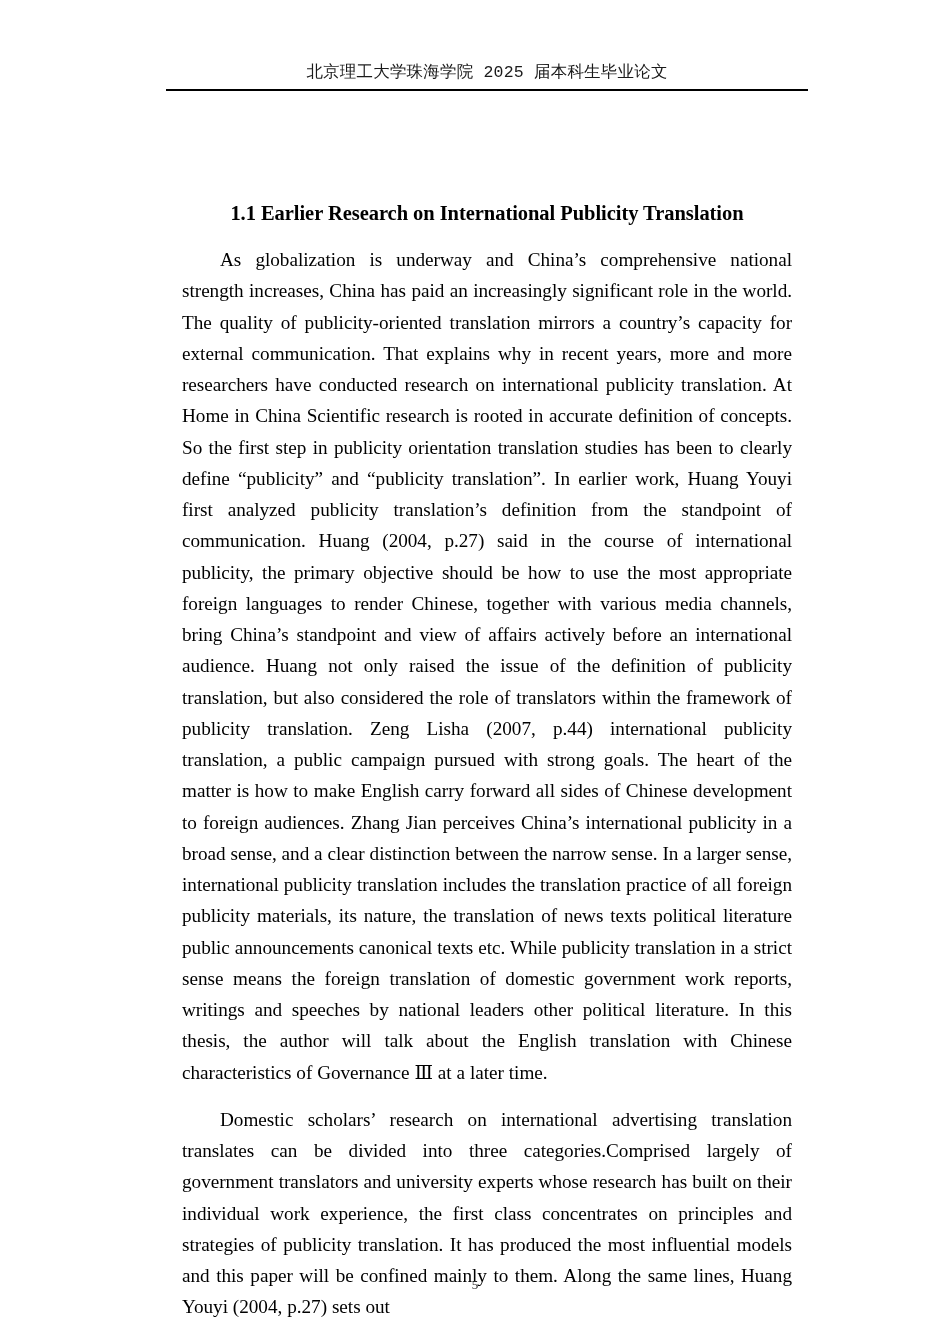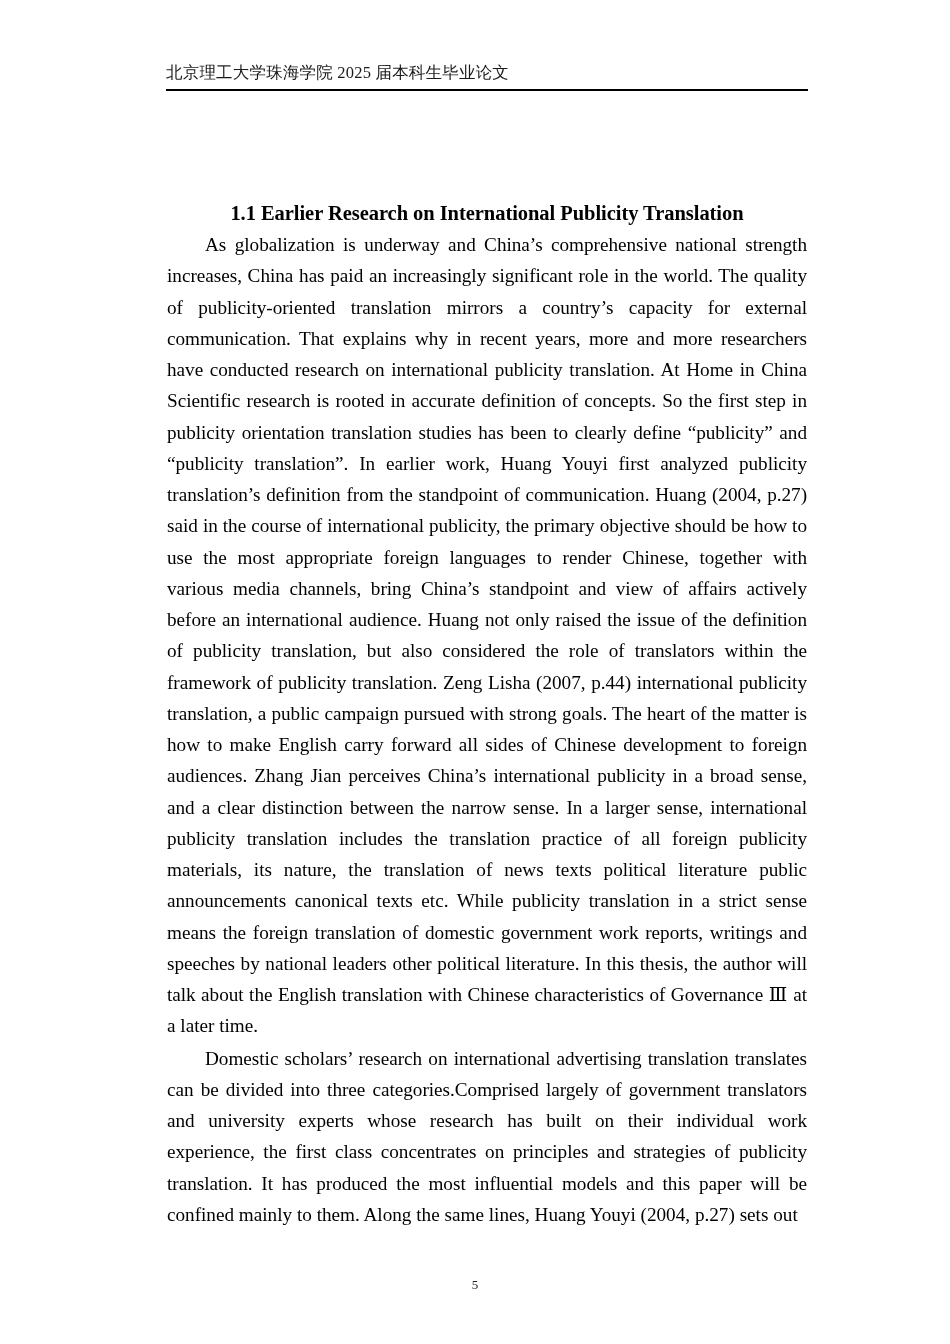--- a/index.html
+++ b/index.html
@@ -26,21 +26,22 @@
   }
 
   
   .header-block {
     position: absolute;
     left: 166px;
     top: 62px;
     width: 642px;
   }
   .header-text {
-    font-family: Liberation Serif, serif;
+    text-align: center;
+    font-family: Liberation Mono, monospace;
     font-size: 16.5px;
     line-height: 1.35;
     letter-spacing: 0.2px;
     color: #1a1a1a;
     white-space: nowrap;
   }
   .header-rule {
     margin-top: 5px;
     border-top: 2.2px solid #000000;
     width: 100%;
@@ -76,21 +77,21 @@
   }
 
   
   .body-block {
     position: absolute;
     left: 166px;
     top: 228px;
     width: 642px;
   }
   p.para {
-    margin: 1px;
+    margin: 16px;
     text-align: justify;
     text-justify: inter-word;
     text-indent: 38px;
     font-size: 19.2px;
     line-height: 31.25px;
     letter-spacing: -0.02px;
     word-spacing: 0.1px;
     hyphens: none;
   }
   p.para + p.para {

